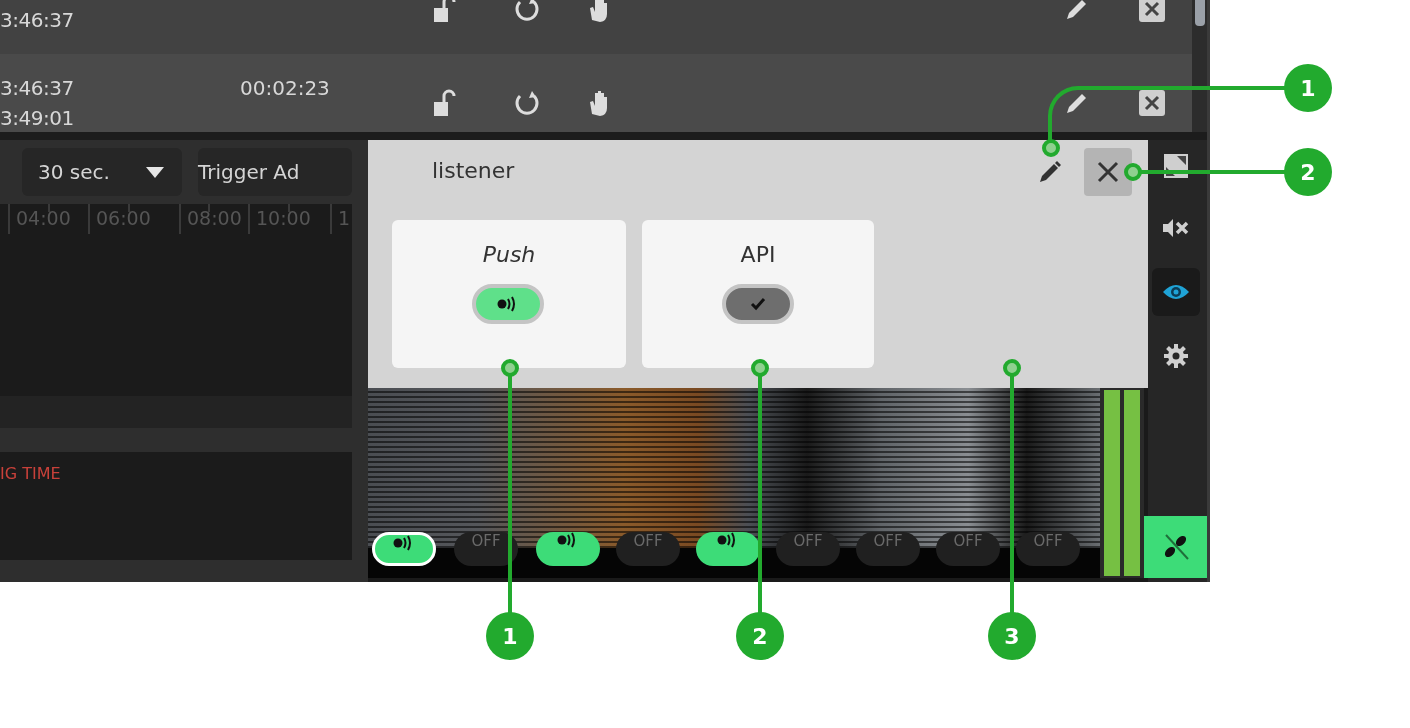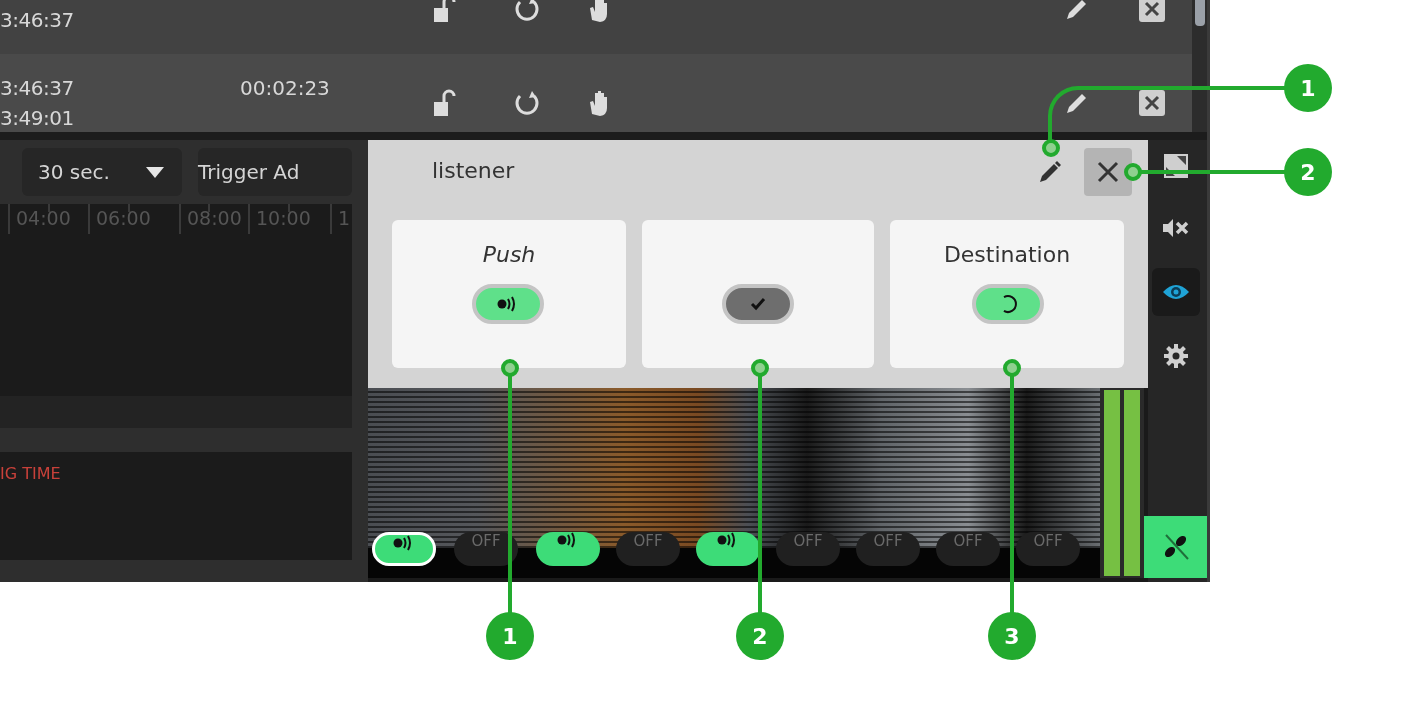--- a/index.html
+++ b/index.html
@@ -276,34 +276,27 @@
     <div class="card" style="left:24px; width:234px;font-style:italic;">
       <div class="card-label">Push</div>
       <div class="toggle green" style="left:80px;">
         <svg width="24" height="16" viewBox="0 0 24 16">
             <circle cx="6" cy="8" r="4.5" fill="#111"></circle>
             <path d="M12 3 Q15 8 12 13 M16 1 Q20 8 16 15" stroke="#111" stroke-width="2" fill="none"></path>
           </svg>
       </div>
     </div>
     <div class="card" style="left:274px; width:232px;">
+      <div class="card-label">API</div>
       <div class="toggle gray" style="left:80px;">
         <svg width="16" height="14" viewBox="0 0 16 14">
             <path d="M2 7 L6 11 L14 2" stroke="#111" stroke-width="3" fill="none"></path>
           </svg>
       </div>
     </div>
-    <div class="card" style="left:522px; width:234px;">
-      <div class="card-label">Destination</div>
-      <div class="toggle green" style="left:82px;">
-        <svg width="22" height="22" viewBox="0 0 22 22">
-            <path d="M11 3 A8 8 0 1 1 4 15" stroke="#111" stroke-width="2" fill="none" transform="rotate(-30 11 11)"></path>
-          </svg>
-      </div>
-    </div>
   </div>
 </div>
 
 <div class="ccurve" style="left:1048px; top:86px; width:240px; height:56px;"></div>
 <div class="cdot" style="left:1042px; top:139px;"></div>
 <div class="callout" style="left:1284px; top:64px;">1</div>
 
 <div class="cline-h" style="left:1140px; top:170px; width:150px;"></div>
 <div class="cdot" style="left:1124px; top:163px;"></div>
 <div class="callout" style="left:1284px; top:148px;">2</div>

